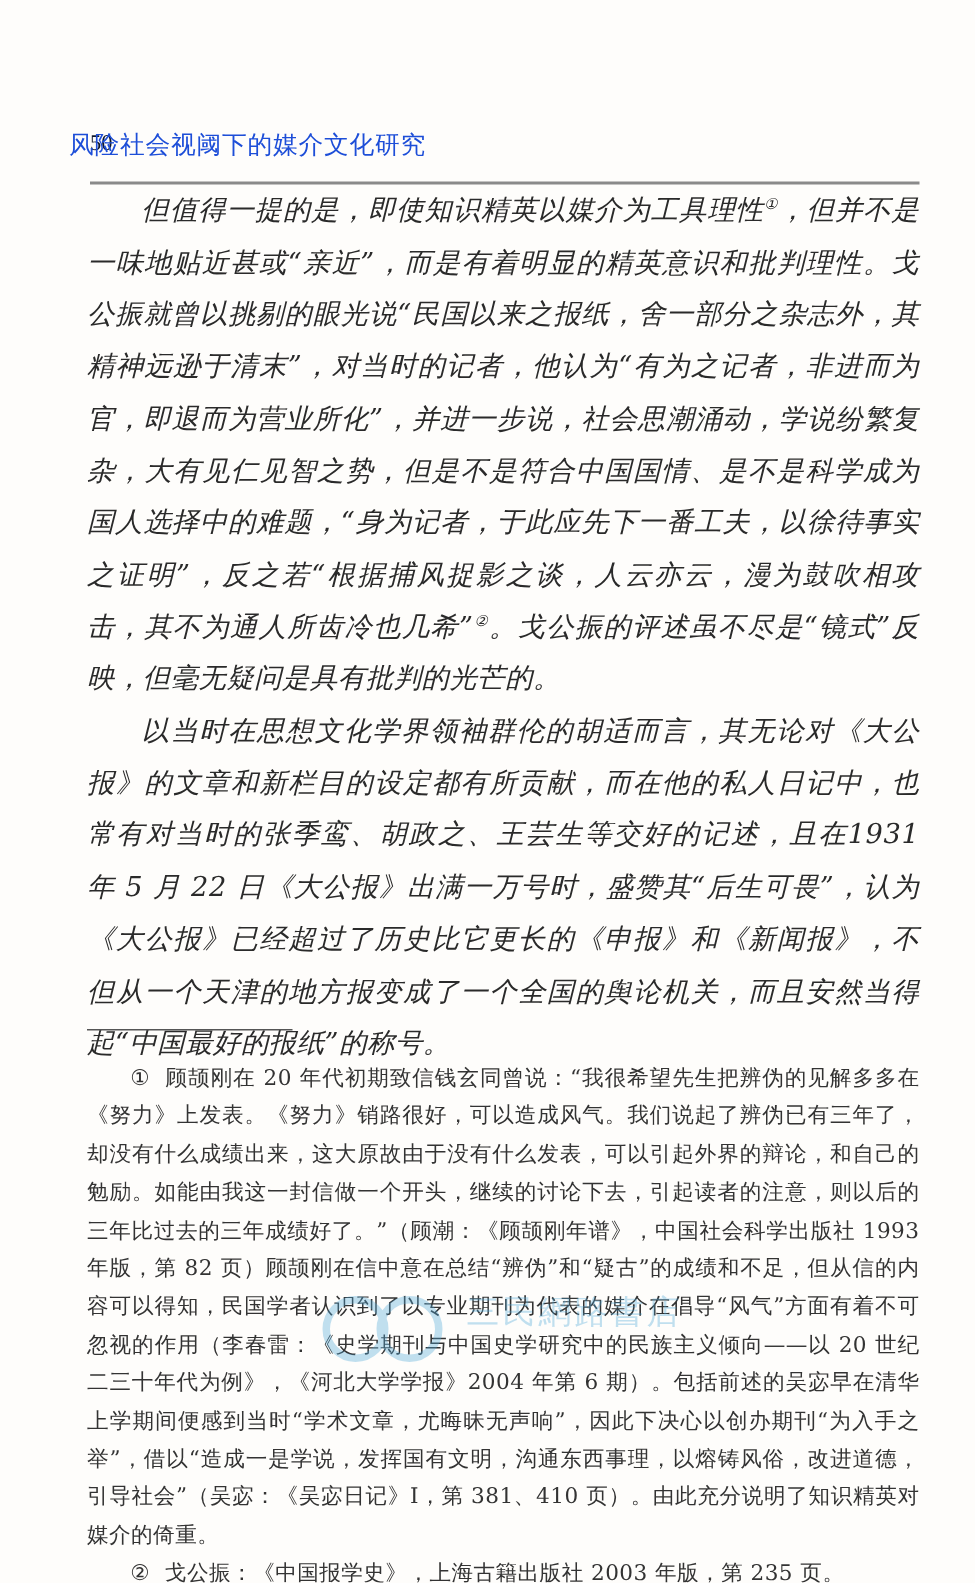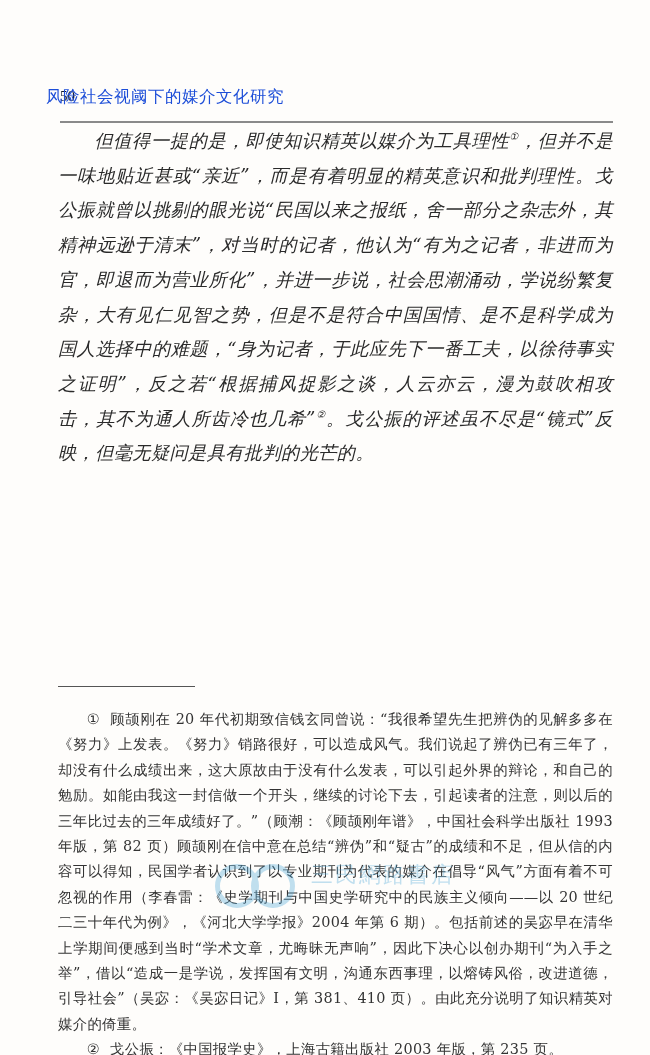--- a/index.html
+++ b/index.html
@@ -62,20 +62,21 @@
 <body>
 
 <div class="page-header">
   <span class="page-number">50</span>
   <div class="running-title">风险社会视阈下的媒介文化研究</div>
 </div>
 <div class="header-rule"></div>
 
 <div class="body-text">
   <p><span>但值得一提的是，即使知识精英以媒介为工具理性</span><sup>①</sup><span>，但并不是一味地贴近甚或“亲近”，而是有着明显的精英意识和批判理性。戈公振就曾以挑剔的眼光说“民国以来之报纸，舍一部分之杂志外，其精神远逊于清末”，对当时的记者，他认为“有为之记者，非进而为官，即退而为营业所化”，并进一步说，社会思潮涌动，学说纷繁复杂，大有见仁见智之势，但是不是符合中国国情、是不是科学成为国人选择中的难题，“身为记者，于此应先下一番工夫，以徐待事实之证明”，反之若“根据捕风捉影之谈，人云亦云，漫为鼓吹相攻击，其不为通人所齿冷也几希”</span><sup>②</sup><span>。戈公振的评述虽不尽是“镜式”反映，但毫无疑问是具有批判的光芒的。</span></p>
+  <p>以当时在思想文化学界领袖群伦的胡适而言，其无论对《大公报》的文章和新栏目的设定都有所贡献，而在他的私人日记中，也常有对当时的张季鸾、胡政之、王芸生等交好的记述，且在1931 年 5 月 22 日《大公报》出满一万号时，盛赞其“后生可畏”，认为《大公报》已经超过了历史比它更长的《申报》和《新闻报》，不但从一个天津的地方报变成了一个全国的舆论机关，而且安然当得起“中国最好的报纸”的称号。</p>
 </div>
 
 <div class="footnote-rule"></div>
 
 <div class="footnotes">
   <p><span class="fn-mark">①</span><span class="fn-text">顾颉刚在 20 年代初期致信钱玄同曾说：“我很希望先生把辨伪的见解多多在《努力》上发表。《努力》销路很好，可以造成风气。我们说起了辨伪已有三年了，却没有什么成绩出来，这大原故由于没有什么发表，可以引起外界的辩论，和自己的勉励。如能由我这一封信做一个开头，继续的讨论下去，引起读者的注意，则以后的三年比过去的三年成绩好了。”（顾潮：《顾颉刚年谱》，中国社会科学出版社 1993 年版，第 82 页）顾颉刚在信中意在总结“辨伪”和“疑古”的成绩和不足，但从信的内容可以得知，民国学者认识到了以专业期刊为代表的媒介在倡导“风气”方面有着不可忽视的作用（李春雷：《史学期刊与中国史学研究中的民族主义倾向——以 20 世纪二三十年代为例》，《河北大学学报》2004 年第 6 期）。包括前述的吴宓早在清华上学期间便感到当时“学术文章，尤晦昧无声响”，因此下决心以创办期刊“为入手之举”，借以“造成一是学说，发挥国有文明，沟通东西事理，以熔铸风俗，改进道德，引导社会”（吴宓：《吴宓日记》Ⅰ，第 381、410 页）。由此充分说明了知识精英对媒介的倚重。</span></p>
   <p><span class="fn-mark">②</span><span class="fn-text">戈公振：《中国报学史》，上海古籍出版社 2003 年版，第 235 页。</span></p>
 </div>
 
 <div class="watermark">

